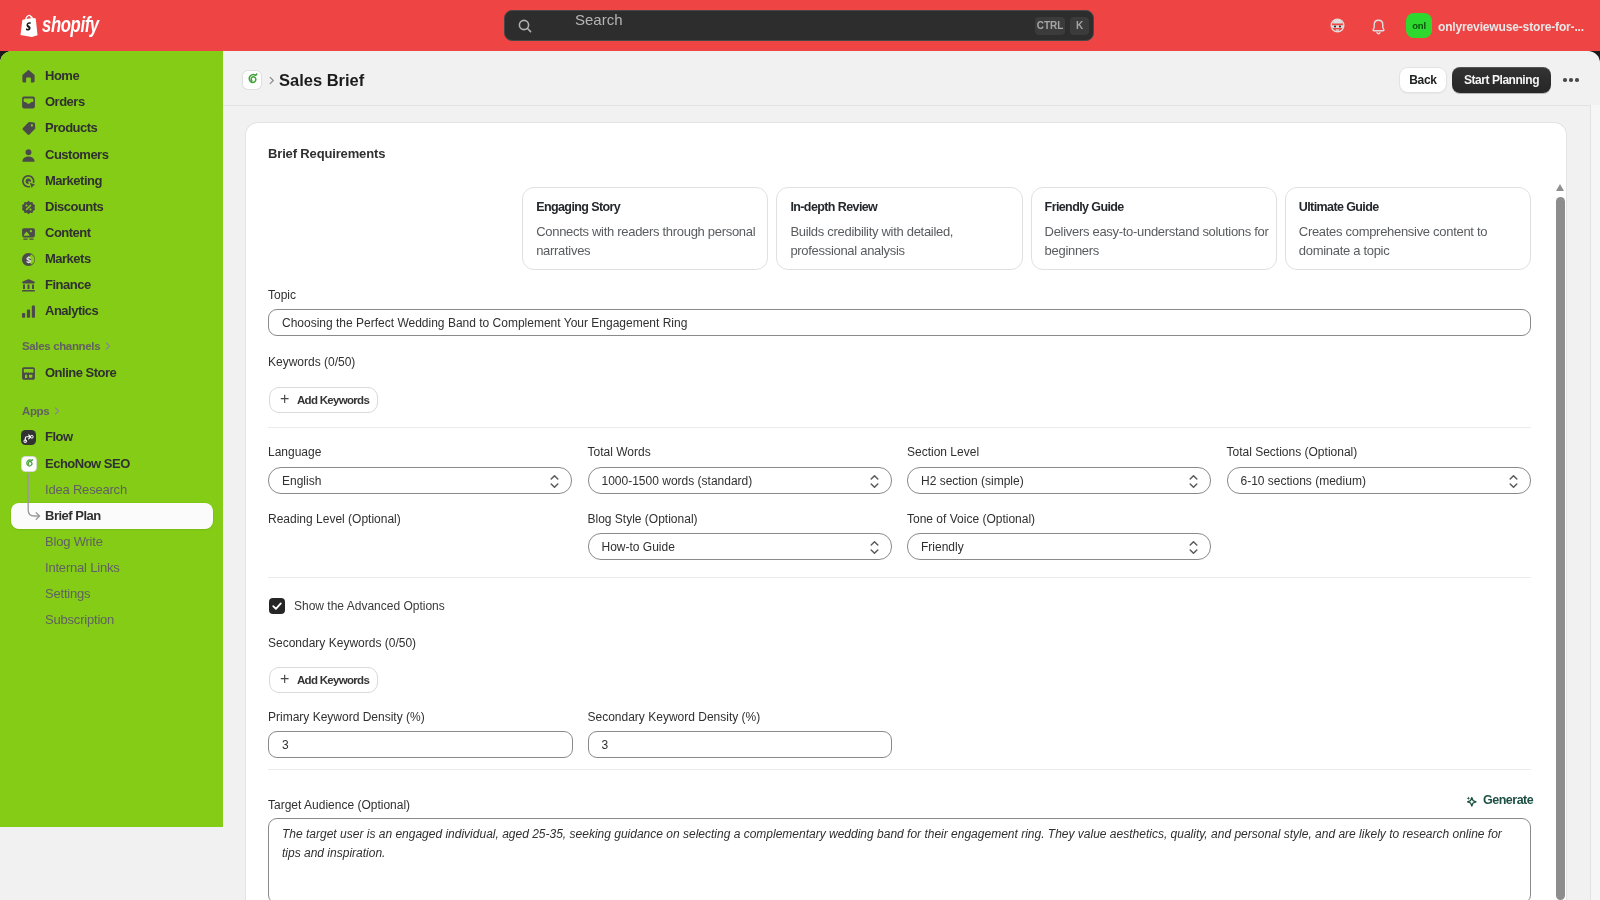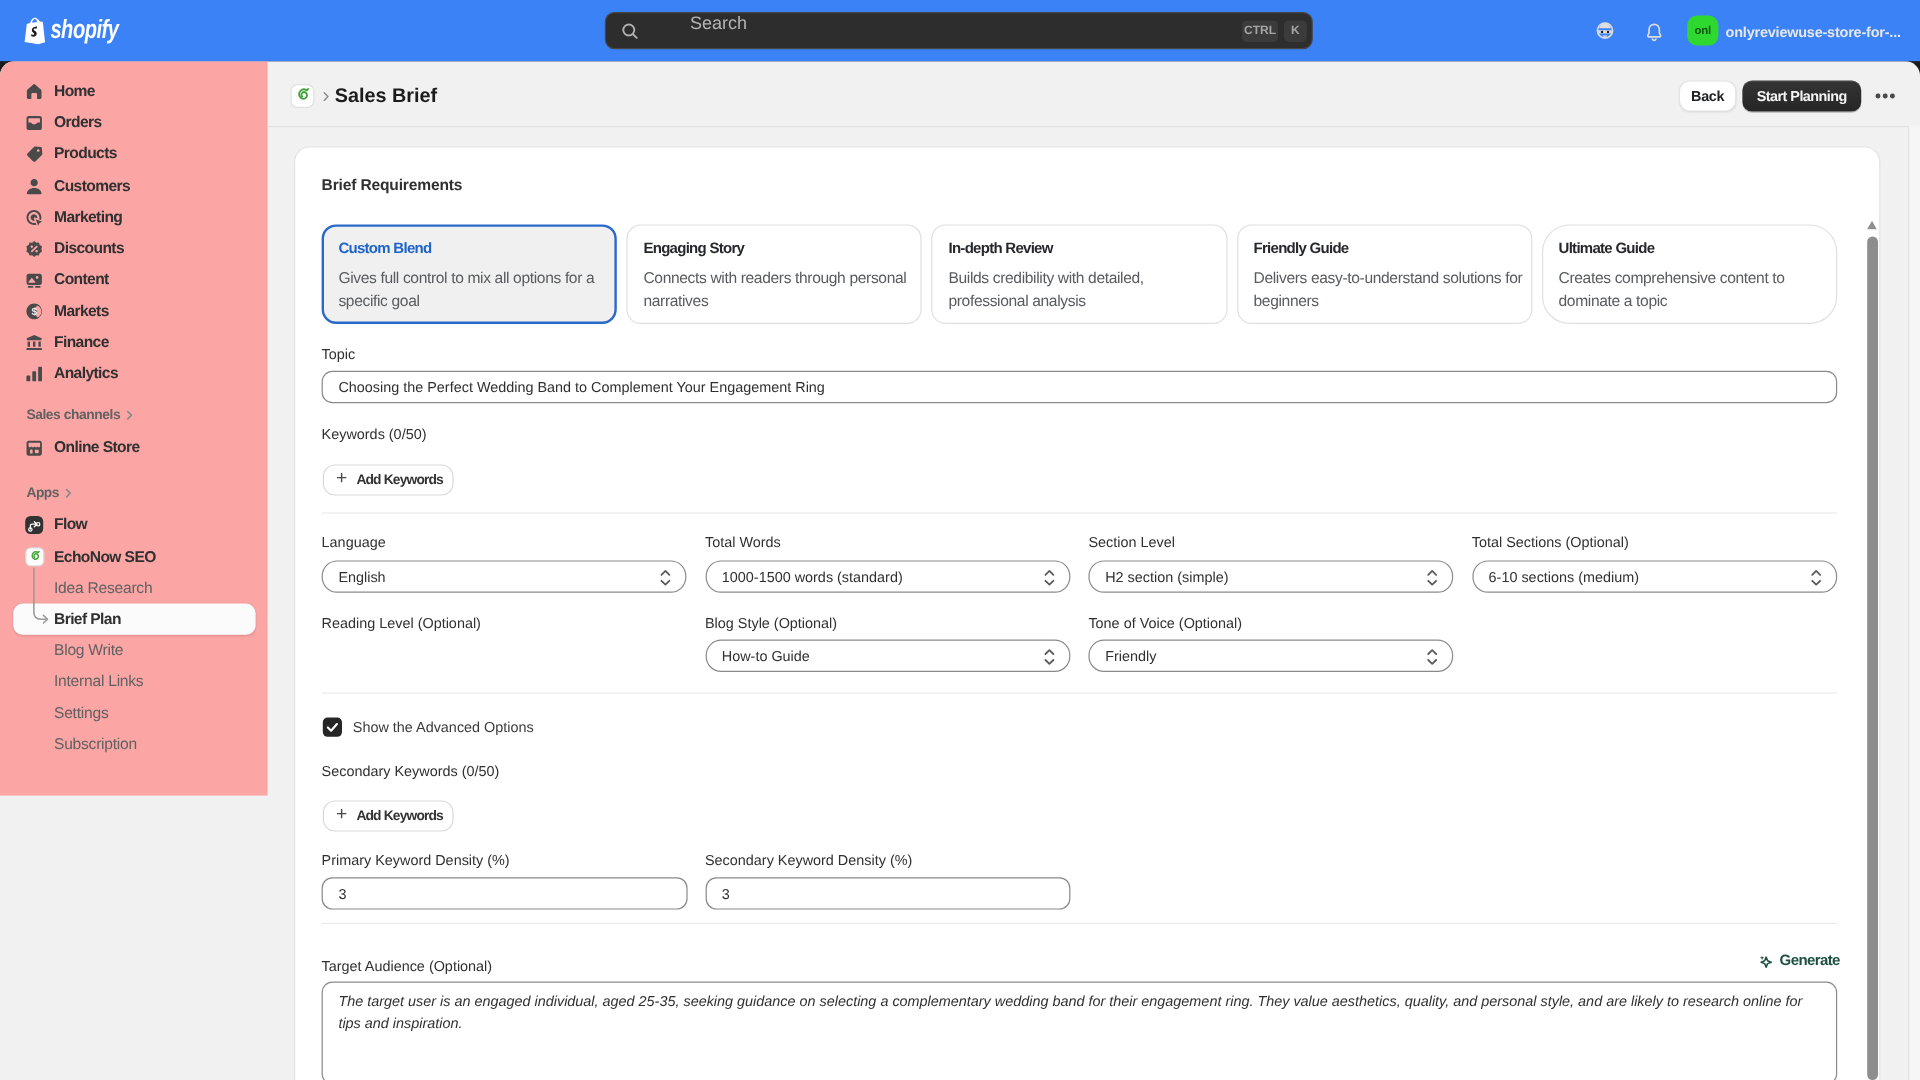--- a/index.html
+++ b/index.html
@@ -7,21 +7,21 @@
   body { font-family:"Liberation Sans", sans-serif; background:#1a1a1a; }
   .abs { position:absolute; }
   #stage { position:relative; width:1600px; height:900px; overflow:hidden; background:#1a1a1a; }
 </style>
 </head>
 <body>
 <div id="stage">
 
   <div class="abs" id="frame" style="left:0; top:51px; width:1600px; height:849px; background:#f1f1f1; border-radius:12px 12px 0 0; overflow:hidden;">
 
-    <div class="abs" id="sidebar" style="left:0; top:0; width:223px; height:612px; background:#fca5a5;">
+    <div class="abs" id="sidebar" style="left:0; top:0; width:223px; height:776px; background:#84cc16;">
       <style>
         .ni { position:absolute; left:21px; width:15px; height:15px; }
         .nl { position:absolute; left:45px; font-size:13px; font-weight:600; color:#303030; letter-spacing:-0.5px; line-height:16px; white-space:nowrap; }
         .sl { position:absolute; left:45px; font-size:13px; font-weight:500; color:#616161; letter-spacing:-0.2px; line-height:16px; white-space:nowrap; }
       </style>
 
       <svg class="ni" style="top:18px" viewBox="0 0 15 15">
           <path fill="#4a4a4a" d="M7.0,1.2 C7.3,0.95 7.7,0.95 8.0,1.2 L13.3,5.8 C13.5,6.0 13.6,6.2 13.6,6.5 L13.6,12.2 C13.6,12.9 13.1,13.4 12.4,13.4 L9.9,13.4 L9.9,9.6 C9.9,8.9 9.4,8.4 8.7,8.4 L6.3,8.4 C5.6,8.4 5.1,8.9 5.1,9.6 L5.1,13.4 L2.6,13.4 C1.9,13.4 1.4,12.9 1.4,12.2 L1.4,6.5 C1.4,6.2 1.5,6.0 1.7,5.8 Z"></path>
         </svg>
       <div class="nl" style="top:17px">Home</div>
@@ -146,37 +146,33 @@
         .inp { position:absolute; height:27px; border:1px solid #8a8a8a; border-radius:9px; background:#fff; }
         .inp span { position:absolute; left:13px; top:6px; font-size:12px; color:#303030; letter-spacing:0; white-space:nowrap; }
         .dv { position:absolute; left:22px; width:1263px; height:1px; background:#ebebeb; }
         .addbtn { position:absolute; left:23px; width:109px; height:26px; border:1px solid #d9d9d9; border-radius:10px; background:#fff; }
         .addbtn .pl { position:absolute; left:10px; top:2px; font-size:16px; color:#4a4a4a; }
         .addbtn .tx { position:absolute; left:27px; top:6px; font-size:11.5px; font-weight:600; color:#333; letter-spacing:-0.7px; white-space:nowrap; }
       </style>
 
       <div class="lb" style="left:22px; top:23px; font-weight:700; font-size:13px; letter-spacing:-0.15px;">Brief Requirements</div>
 
-      <div class="opt" style="left:22px; border:2px solid #2a69c7; background:#f0f0f0;">
-        <h3 style="left:12px; top:11px; color:#1c64c9;">Custom Blend</h3>
-        <p style="left:12px; top:33px;">Gives full control to mix all options for a<br>specific goal</p>
-      </div>
       <div class="opt" style="left:276.2px;">
           <h3>Engaging Story</h3>
           <p>Connects with readers through personal<br>narratives</p>
         </div>
       <div class="opt" style="left:530.4px;">
           <h3>In-depth Review</h3>
           <p>Builds credibility with detailed,<br>professional analysis</p>
         </div>
       <div class="opt" style="left:784.6px;">
           <h3>Friendly Guide</h3>
           <p>Delivers easy-to-understand solutions for<br>beginners</p>
         </div>
-      <div class="opt" style="left:1038.8px;border-radius:23px;">
+      <div class="opt" style="left:1038.8px;">
           <h3>Ultimate Guide</h3>
           <p>Creates comprehensive content to<br>dominate a topic</p>
         </div>
 
       <div class="lb" style="left:22px; top:165px;">Topic</div>
       <div class="inp" style="left:22px; top:186px; width:1263px;">
           <span>Choosing the Perfect Wedding Band to Complement Your Engagement Ring</span>
         </div>
 
       <div class="lb" style="left:22px; top:232px;">Keywords (0/50)</div>
@@ -269,21 +265,21 @@
         <div class="abs" style="left:13px; top:6px; width:1245px; font-size:12px; color:#303030; line-height:19px; letter-spacing:0;">The target user is an engaged individual, aged 25-35, seeking guidance on selecting a complementary wedding band for their engagement ring. They value aesthetics, quality, and personal style, and are likely to research online for<br>tips and inspiration.</div>
       </div>
     </div>
 
     <div class="abs" style="left:1556px; top:133px; width:9px; height:8px;">
       <div style="width:0;height:0;border-left:4.5px solid transparent;border-right:4.5px solid transparent;border-bottom:7px solid #8f8f8f;"></div>
     </div>
     <div class="abs" style="left:1556px; top:146px; width:9px; height:703px; background:#8d8d8d; border-radius:5px;"></div>
   </div>
 
-  <div class="abs" id="topbar" style="left:0; top:0; width:1600px; height:51px; background:#3b82f6;">
+  <div class="abs" id="topbar" style="left:0; top:0; width:1600px; height:51px; background:#ef4444;">
 
     <svg class="abs" style="left:19px; top:14px;" width="20" height="24" viewBox="0 0 20 24">
       <path fill="#ffffff" fill-rule="evenodd" d="M14.0,4.0 L16.2,4.2 C16.5,4.2 16.7,4.4 16.75,4.65 L18.55,21.3 L12.9,22.9 L1.5,20.9 L3.3,6.2 C3.35,5.9 3.5,5.75 3.8,5.7 L6.1,5.25 C6.6,2.9 8.2,0.7 10.2,0.7 C11.1,0.7 11.85,1.25 12.35,2.1 C13.15,2.3 13.6,3.0 14.0,4.0 Z M10.2,1.9 C9.1,1.9 8.1,3.2 7.6,5.0 L11.9,4.25 C11.6,2.9 11.0,1.9 10.2,1.9 Z"></path>
       <path fill="#1c1c1c" d="M11.9,8.2 L11.4,10.1 C11.4,10.1 10.8,9.8 10.1,9.85 C9.1,9.9 9.05,10.5 9.1,10.7 C9.2,11.5 11.5,11.8 11.6,13.8 C11.7,15.4 10.8,16.5 9.4,16.6 C7.8,16.7 6.9,15.8 6.9,15.8 L7.2,14.3 C7.2,14.3 8.2,15.0 8.9,15.0 C9.4,15.0 9.6,14.6 9.55,14.3 C9.5,13.2 7.6,13.2 7.5,11.4 C7.4,9.8 8.4,8.3 10.6,8.2 C11.5,8.15 11.9,8.2 11.9,8.2 Z"></path>
     </svg>
     <div class="abs" style="left:42px; top:12px; font-size:22px; font-style:italic; font-weight:700; color:#fff; letter-spacing:-0.5px; transform:scaleX(0.76); transform-origin:left center;">shopify</div>
 
     <div class="abs" style="left:504px; top:10px; width:590px; height:31px; background:#2d2d2d; border:1px solid #474747; border-radius:8px;">
       <svg class="abs" style="left:12px; top:7px;" width="16" height="16" viewBox="0 0 16 16">
         <circle cx="7" cy="7" r="4.6" fill="none" stroke="#b0b0b0" stroke-width="1.6"></circle>

